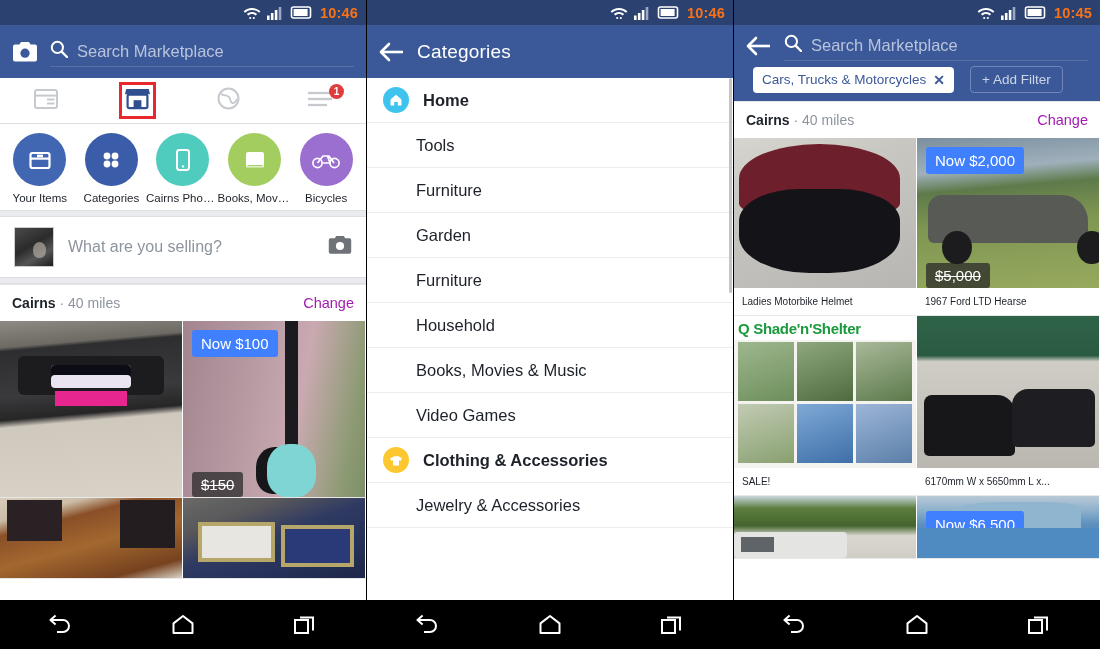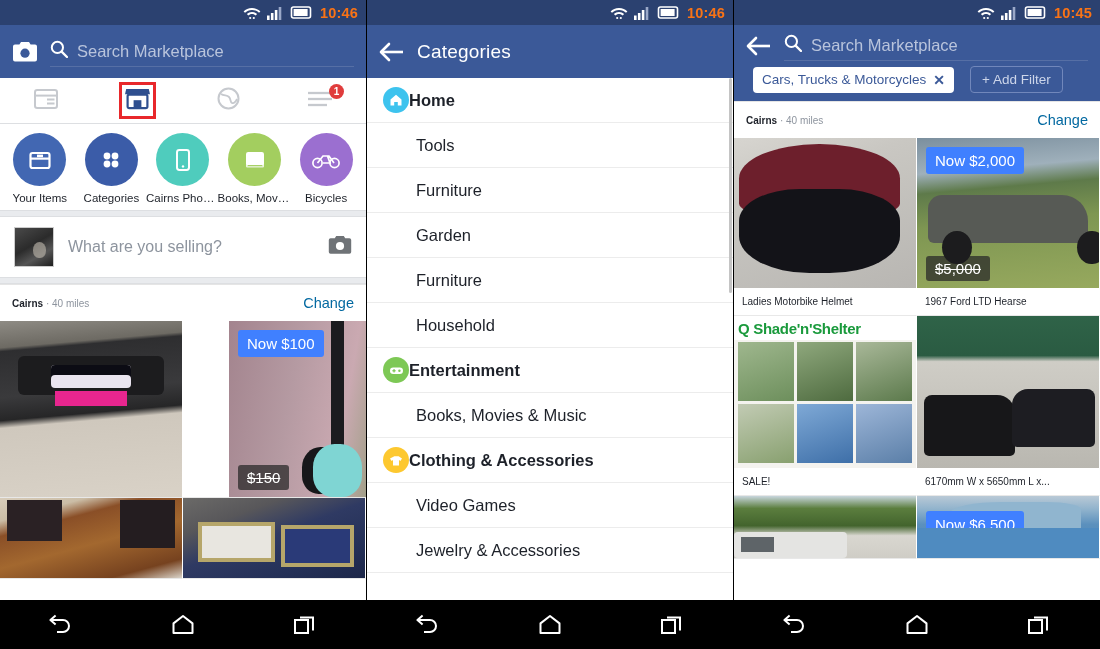--- a/index.html
+++ b/index.html
@@ -122,51 +122,51 @@
     background: #b9b2a8; opacity: .65;
   }
   .composer-ph { flex: 1; color: #8d949e; font-size: 16px; }
 
   
   .locbar {
     display: flex; align-items: center; justify-content: space-between;
     padding: 10px 12px; background: #fff; flex: none;
     border-top: 1px solid #e5e5e5;
   }
-  .loc-left { font-size: 10px; color: #8d949e; }
+  .loc-left { font-size: 14px; color: #8d949e; }
   .loc-left b { color: #1d2129; }
-  .loc-change { color: #0369a1; font-size: 14.5px; }
+  .loc-change { color: #a21caf; font-size: 14.5px; }
 
   
   .grid {
     display: flex; flex-wrap: wrap; flex: 1; overflow: hidden;
     align-content: flex-start; background: #fff;
   }
   .card { width: 50%; position: relative; border-right: 1px solid #fff;
           border-bottom: 1px solid #e8e8e8; }
   .ph { width: 100%; position: relative; overflow: hidden; text-decoration: underline; }
   .card-title {
     font-size: 10px; color: #1d2129; padding: 8px 8px;
     white-space: nowrap; overflow: hidden; text-overflow: ellipsis;
   }
   .pricetag {
     position: absolute; left: 9px; top: 9px;
     background: #4080ff; color: #fff; font-size: 15px;
     padding: 5px 9px; border-radius: 3px; white-space: nowrap;
   }
   .oldprice {
-    position: absolute; left: 9px; bottom: 7px;
+    position: absolute; left: 9px; bottom: 0;
     background: rgba(40,40,40,.74); color: #fff; font-size: 15px;
     padding: 4px 9px; border-radius: 3px; text-decoration: line-through;
   }
 
   
   .catlist { flex: 1; overflow: hidden; background: #fff; position: relative; }
   .cl-row {
-    display: flex; align-items: center; 
+    display: flex; align-items: center; gap: 14px;
     padding: 0 16px; height: 45px;
     border-bottom: 1px solid #ececec;
     margin-left: 0;
   }
   .cl-row.sub { padding-left: 49px; border-bottom: 1px solid #ececec; }
   .cl-row.head { border-bottom: 1px solid #ececec; }
   .cl-icon {
     width: 26px; height: 26px; border-radius: 50%; flex: none;
     display: flex; align-items: center; justify-content: center;
   }
@@ -186,21 +186,21 @@
              width: 60px; height: 100%; }
 
   
   .img-treadmill { background:
       linear-gradient(175deg,#8e8b84 0%,#6d6a63 14%,#2e2e30 16%,#3a3a3c 40%,#262627 52%,#cfc8bd 56%,#d9d2c7 100%); }
   .img-treadmill::before { content:""; position:absolute; left:10%; top:20%;
       width:80%; height:22%; background:#1c1c1e; border-radius:6px; }
   .img-treadmill::after { content:""; position:absolute; left:28%; top:25%;
       width:44%; height:13%; background:#e9e4ef; border-radius:4px;
       box-shadow: 0 22px 0 -4px #e8268f, 0 10px 0 0 #0c0c14 inset; }
-  .img-guitar { background: linear-gradient(100deg,#a3848e 0%,#b59aa2 35%,#caa9b1 62%,#8d9b74 88%,#7e8f68 100%); margin-left: 46px; }
+  .img-guitar { background: linear-gradient(100deg,#a3848e 0%,#b59aa2 35%,#caa9b1 62%,#8d9b74 88%,#7e8f68 100%); }
   .img-guitar::before { content:""; position:absolute; left:56%; top:0;
       width:7%; height:74%; background:#1b1b1f; }
   .img-guitar::after { content:""; position:absolute; left:46%; top:70%;
       width:27%; height:30%; background:#7fd5d3; border-radius:44% 44% 40% 40%;
       box-shadow:-14px 0 0 -3px #17171a; }
   .img-table { background: linear-gradient(165deg,#d8cdbb 0%,#cbbda6 18%,#8a4f27 30%,#a3682f 55%,#76421f 85%,#d9d3c9 100%); }
   .img-table::before { content:""; position:absolute; left:4%; top:2%;
       width:30%; height:52%; background:#2a2124; }
   .img-table::after { content:""; position:absolute; right:4%; top:2%;
       width:30%; height:60%; background:#241d20; }
@@ -511,44 +511,33 @@
       </div>
       <div class="cl-row sub">
         <span class="cl-text">Garden</span>
       </div>
       <div class="cl-row sub">
         <span class="cl-text">Furniture</span>
       </div>
       <div class="cl-row sub">
         <span class="cl-text">Household</span>
       </div>
-      <div class="cl-row head">
-        <span class="cl-icon" style="background:#7DC855">
-          <svg width="17" height="17" viewBox="0 0 17 17">
-              <rect x="2" y="5.6" width="13" height="6.4" rx="3.2" fill="#fff"></rect>
-              <circle cx="11.4" cy="8.8" r="1.2" fill="#7DC855"></circle>
-              <rect x="4.4" y="8.1" width="3.2" height="1.3" fill="#7DC855"></rect>
-              <rect x="5.4" y="7.1" width="1.3" height="3.3" fill="#7DC855"></rect>
-            </svg>
-        </span>
-        <span class="cl-text bold">Entertainment</span>
-      </div>
       <div class="cl-row sub">
         <span class="cl-text">Books, Movies &amp; Music</span>
+      </div>
+      <div class="cl-row sub">
+        <span class="cl-text">Video Games</span>
       </div>
       <div class="cl-row head">
         <span class="cl-icon" style="background:#FDC82F">
           <svg width="17" height="17" viewBox="0 0 17 17">
               <path d="M6.4 4.2h4.2l3.4 2.2-1.6 2.6-1.4-.9v5.3H5.0V8.1l-1.4.9L2 6.4z" fill="#fff"></path>
             </svg>
         </span>
         <span class="cl-text bold">Clothing &amp; Accessories</span>
-      </div>
-      <div class="cl-row sub">
-        <span class="cl-text">Video Games</span>
       </div>
       <div class="cl-row sub">
         <span class="cl-text">Jewelry &amp; Accessories</span>
       </div>
       <div class="scrollbar"></div>
     </div>
 
     <div class="navbar">
       <div class="nav-btn">
         <svg width="26" height="22" viewBox="0 0 26 22">

